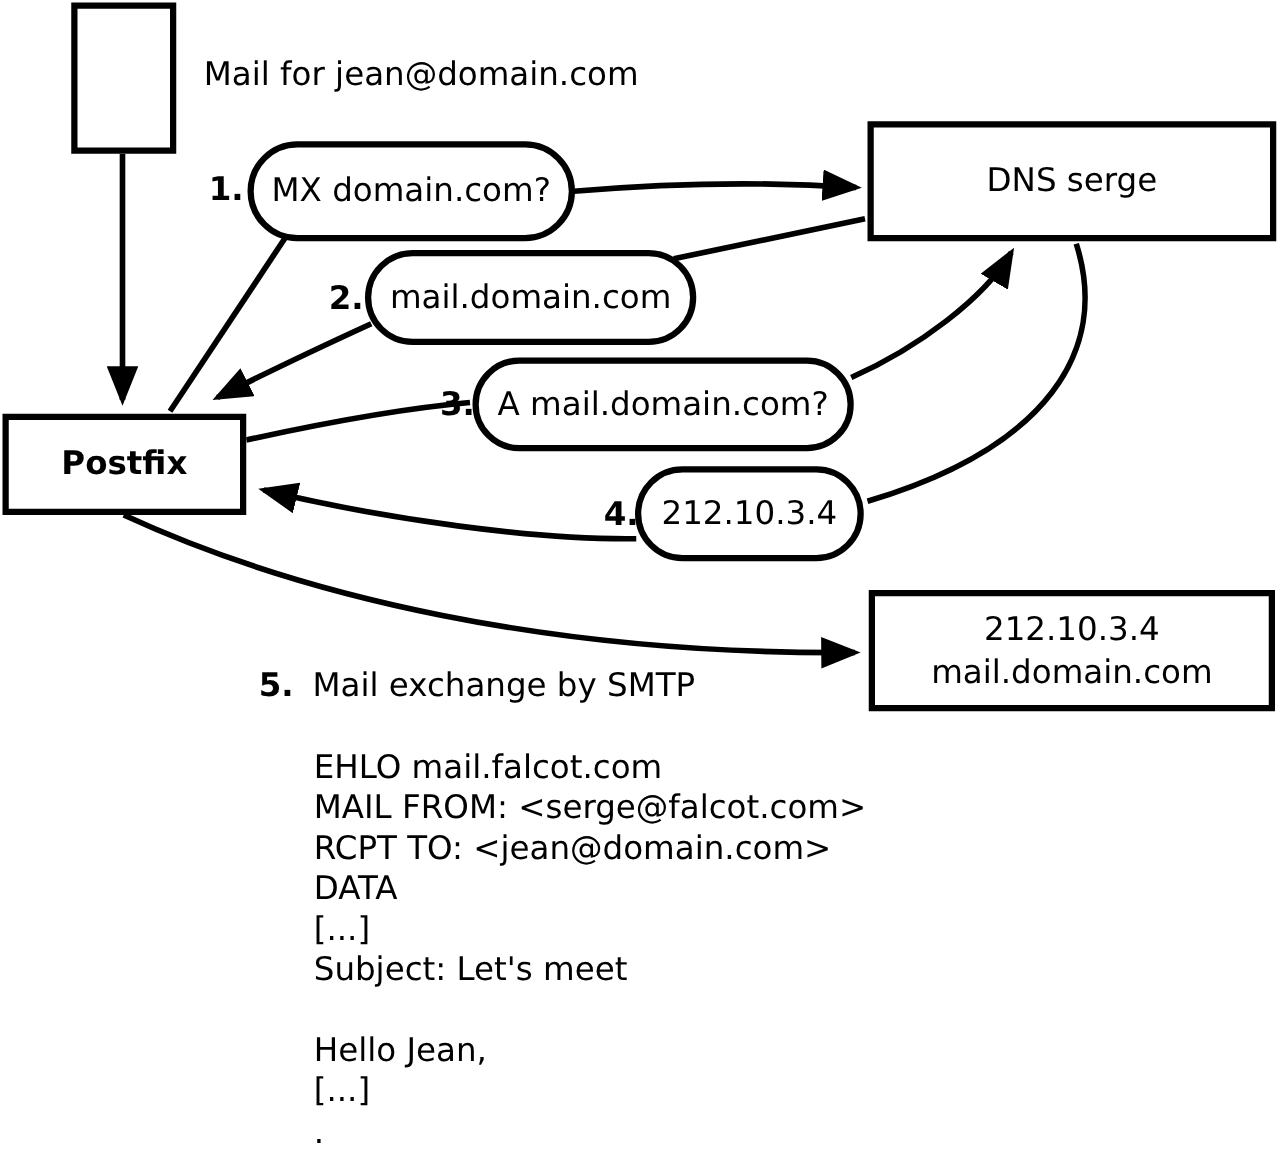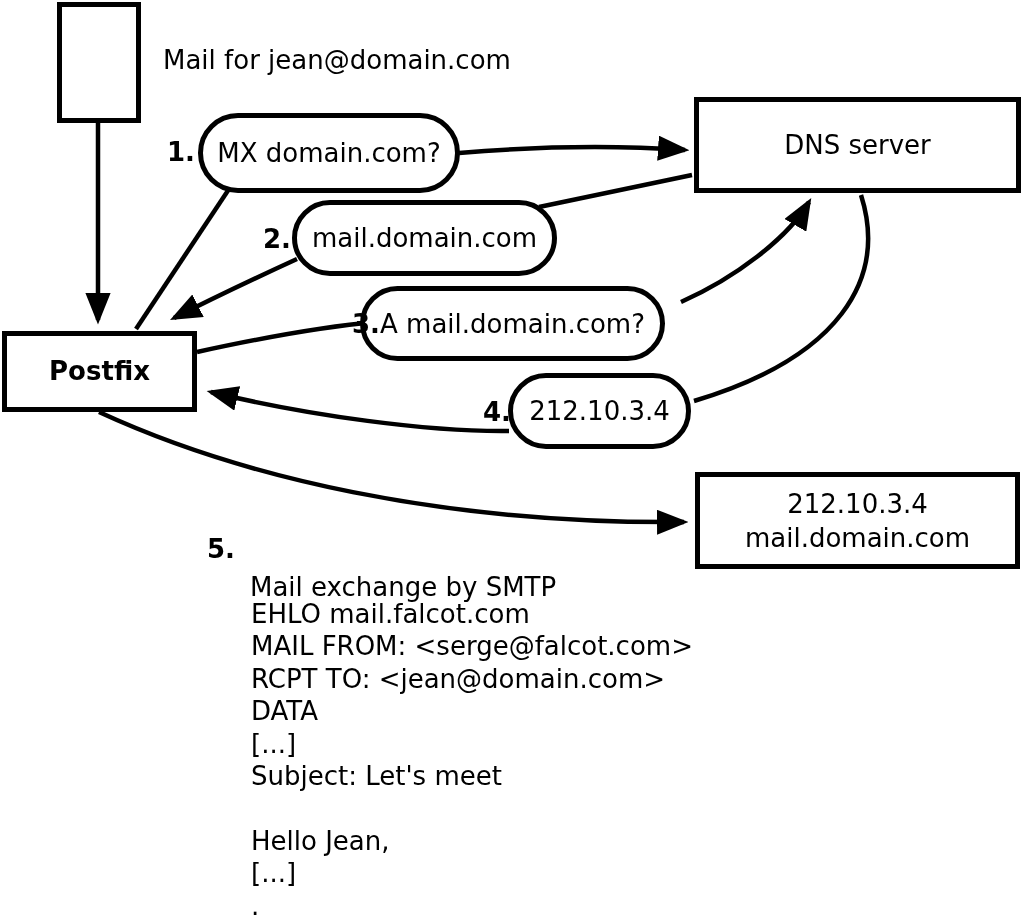--- a/index.html
+++ b/index.html
@@ -51,28 +51,28 @@
     position: absolute;
     font-size: 26px;
     white-space: nowrap;
   }
   #envelope-box   { left: 57px;  top: 2px;   width: 84px;  height: 121px; }
   #postfix-box    { left: 2px;   top: 331px; width: 195px; height: 81px; font-weight: bold; }
   #dns-box        { left: 694px; top: 97px;  width: 327px; height: 96px; }
   #mailserver-box { left: 695px; top: 472px; width: 325px; height: 97px; flex-direction: column; line-height: 34px; }
   #pill-1 { left: 198px; top: 113px; width: 262px; height: 80px; }
   #pill-2 { left: 292px; top: 200px; width: 265px; height: 76px; }
-  #pill-3 { left: 360px; top: 286px; width: 305px; height: 75px; }
+  #pill-3 { left: 378px; top: 286px; width: 305px; height: 75px; }
   #pill-4 { left: 508px; top: 373px; width: 183px; height: 76px; }
   #stepnum-1 { left: 167px; top: 137px; }
   #stepnum-2 { left: 263px; top: 224px; }
   #stepnum-3 { left: 352px; top: 309px; }
   #stepnum-4 { left: 483px; top: 397px; }
   #stepnum-5 { left: 207px; top: 534px; }
-  #step5-label { left: 250px; top: 534px; margin-top: 38px; }
+  #step5-label { left: 250px; top: 534px; }
   #mail-for-label { left: 163px; top: 45px; font-weight: normal; }
   #smtp-session {
     position: absolute;
     left: 251px; top: 598px;
     font-size: 26px;
     line-height: 32.4px;
     white-space: pre-line;
   }
 </style>
 </head>
@@ -100,21 +100,21 @@
     </g>
   </svg>
 
   <div id="envelope-box" class="box"></div>
 
   <div id="postfix-box" class="box">
     <span>Postfix</span>
   </div>
 
   <div id="dns-box" class="box">
-    <span>DNS server</span>
+    <span>DNS serge</span>
   </div>
 
   <div id="mailserver-box" class="box">
     <span>212.10.3.4</span>
     <span>mail.domain.com</span>
   </div>
 
   <div id="pill-1" class="pill">
     <span>MX domain.com?</span>
   </div>

